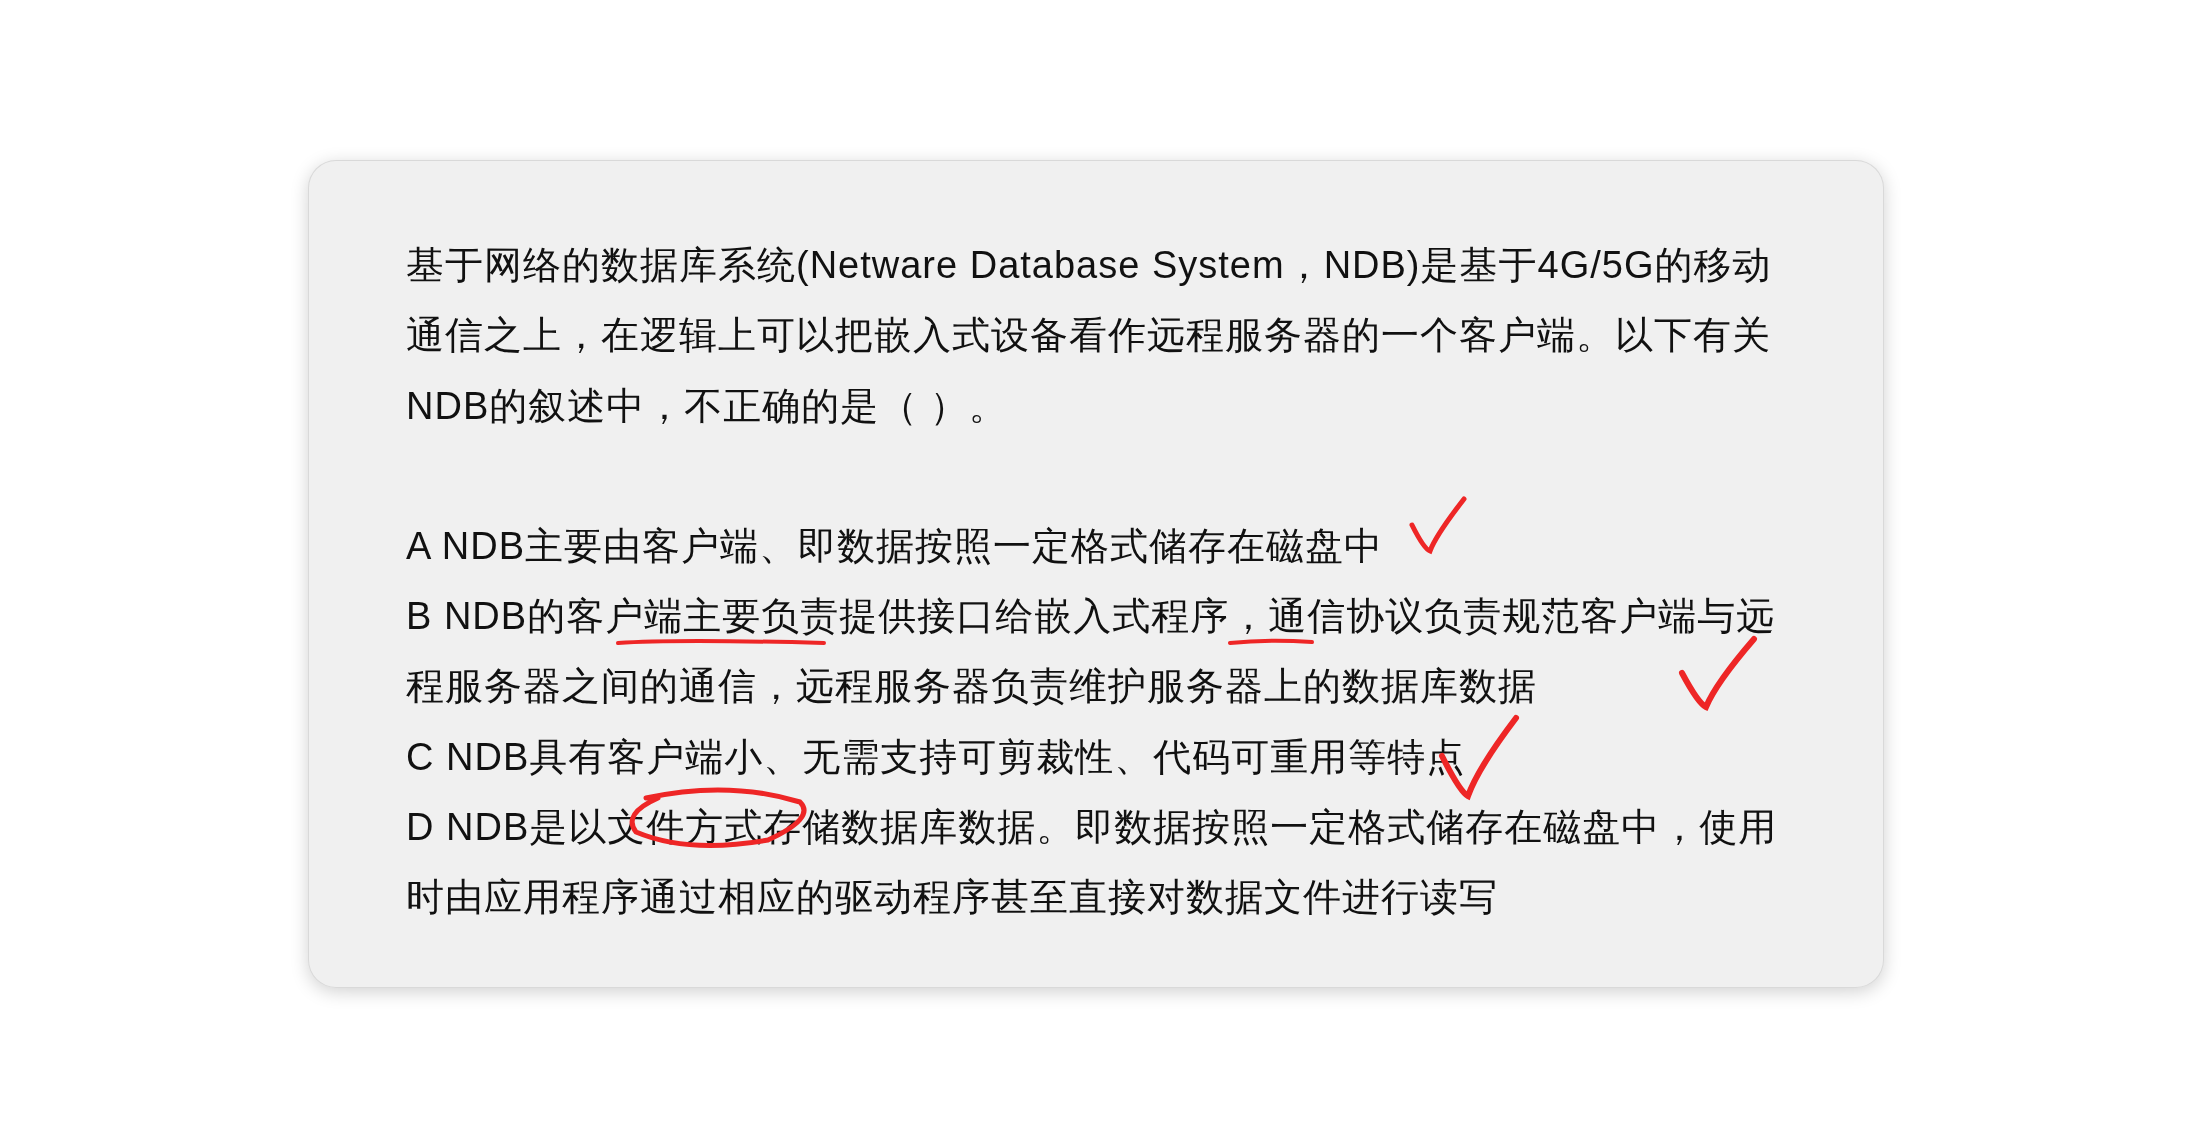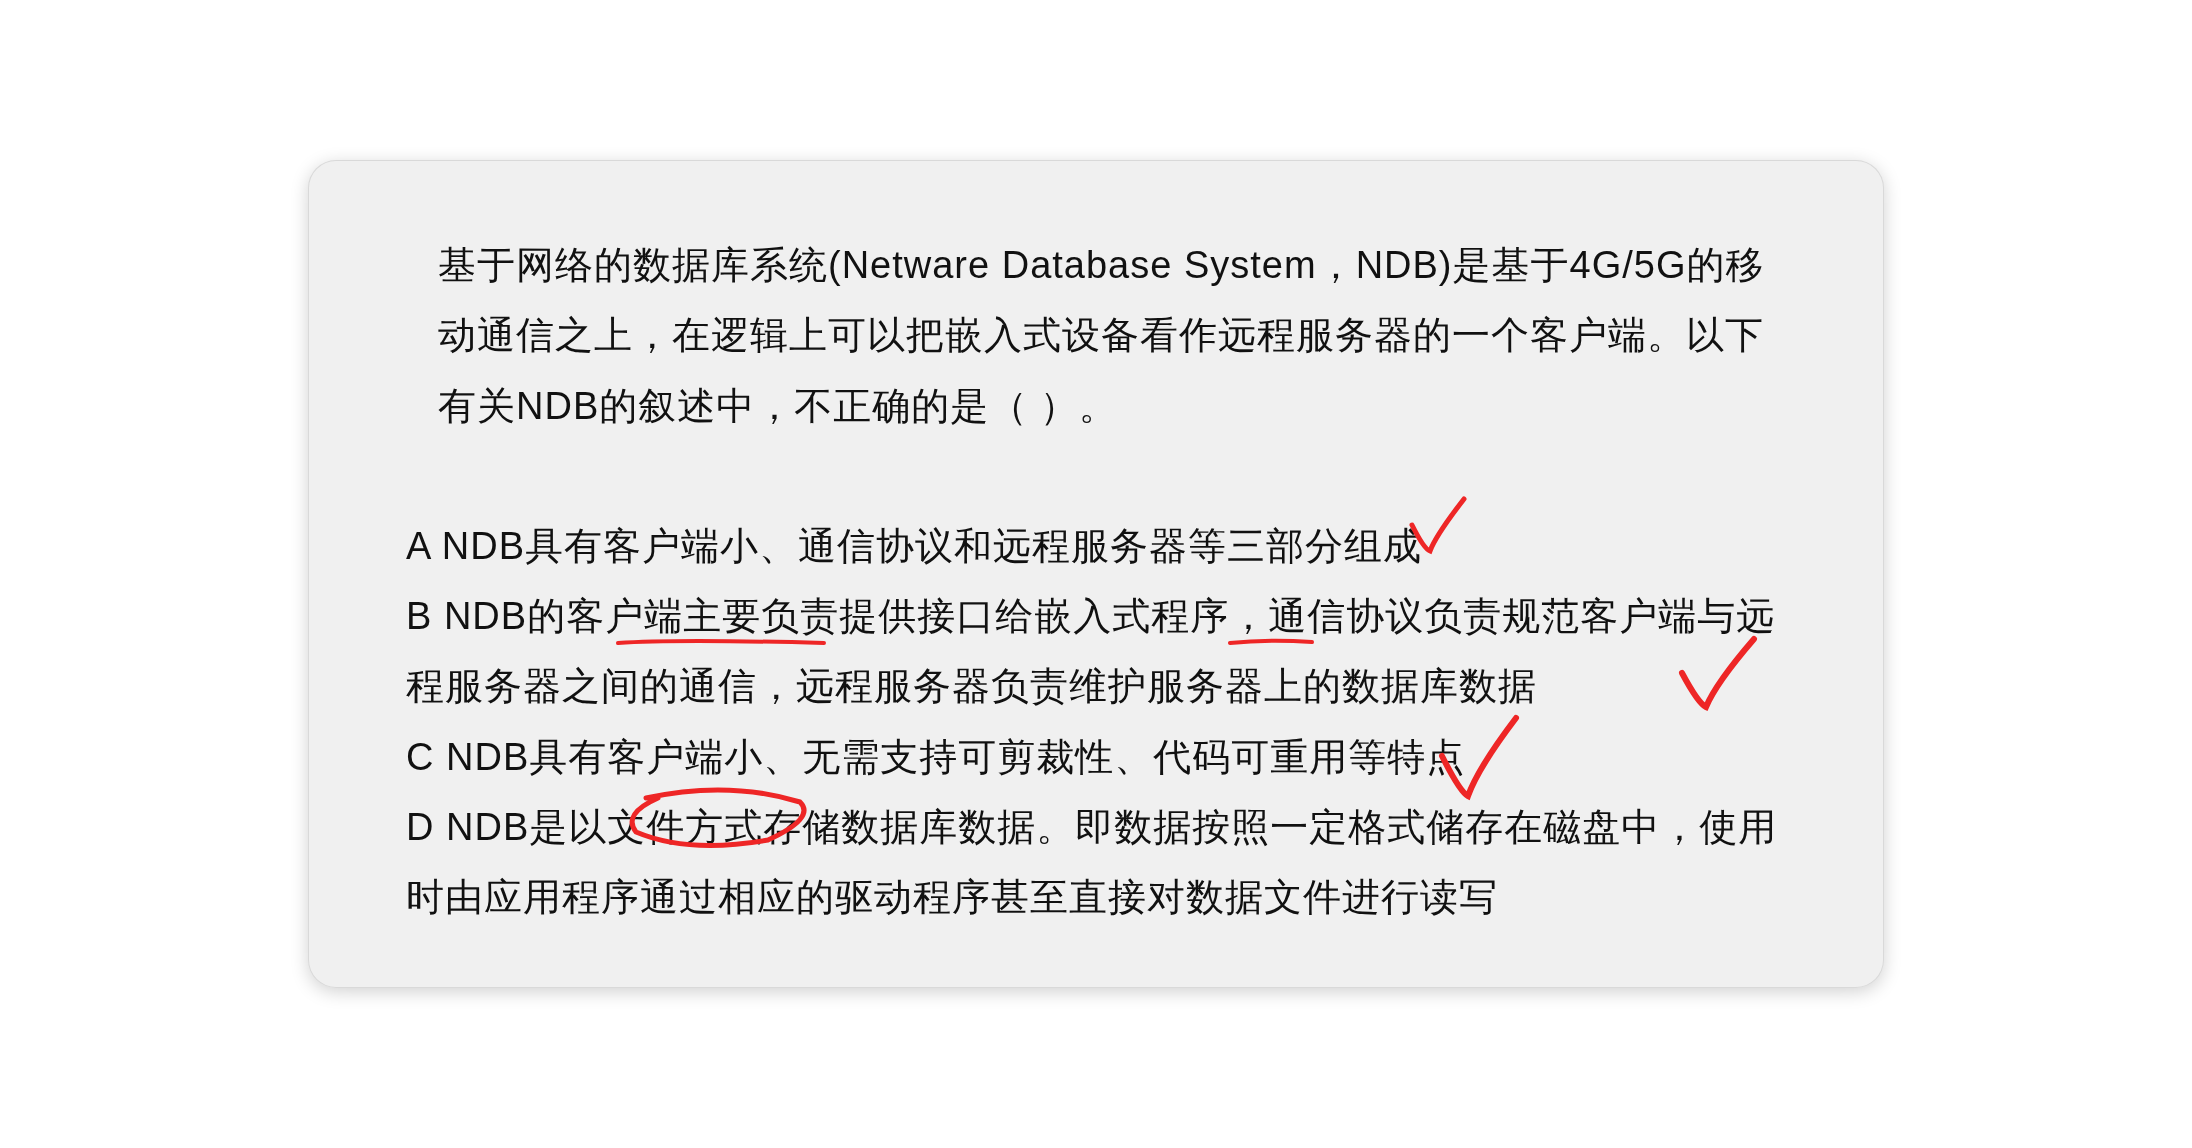--- a/index.html
+++ b/index.html
@@ -17,21 +17,20 @@
       padding:70px 98px 60px 98px;
       position:relative;
       overflow:hidden;
     }
     .stem {
       font-size:38px;
       color:#111;
       line-height:1.85;
       letter-spacing:1px;
       margin-bottom:70px;
-      margin-left:32px;
     }
     .options {
       font-size:38px;
       color:#111;
       line-height:1.85;
       letter-spacing:1px;
     }
     .opt { position:relative; }
     svg.annot {
       position:absolute;
@@ -41,21 +40,21 @@
   </style>
 </head>
 <body>
 
 <div class="card">
   <div class="stem">基于网络的数据库系统(Netware Database System，NDB)是基于4G/5G的移动通信之上，在逻辑上可以把嵌入式设备看作远程服务器的一个客户端。以下有关NDB的叙述中，不正确的是（ ）。</div>
 
   <div class="options">
 
     <div class="opt">
-      <span>A NDB具有客户端小、通信协议和远程服务器等三部分组成</span>
+      <span>A NDB主要由客户端、即数据按照一定格式储存在磁盘中</span>
       <svg class="annot" style="left:1000px;top:-18px" width="72" height="68" viewBox="0 0 72 68">
         <path d="M6 32 Q18 56 24 58 Q30 42 58 6" fill="none" stroke-width="5" stroke-linecap="round" stroke="#ee2626"></path>
       </svg>
     </div>
 
     <div class="opt">
       <span>B NDB的客户端主要负责提供接口给嵌入式程序，通信协议负责规范客户端与远程服务器之间的通信，远程服务器负责维护服务器上的数据库数据</span>
       <svg class="annot" style="left:210px;top:54px" width="210" height="14" viewBox="0 0 210 14">
         <path d="M2 8 Q60 4 208 8" fill="none" stroke-width="4" stroke-linecap="round" stroke="#ee2626"></path>
       </svg>

